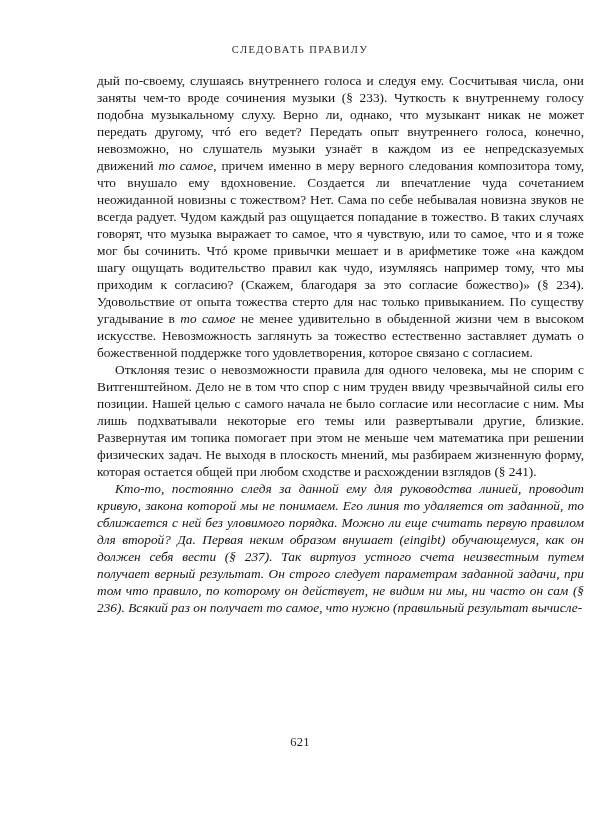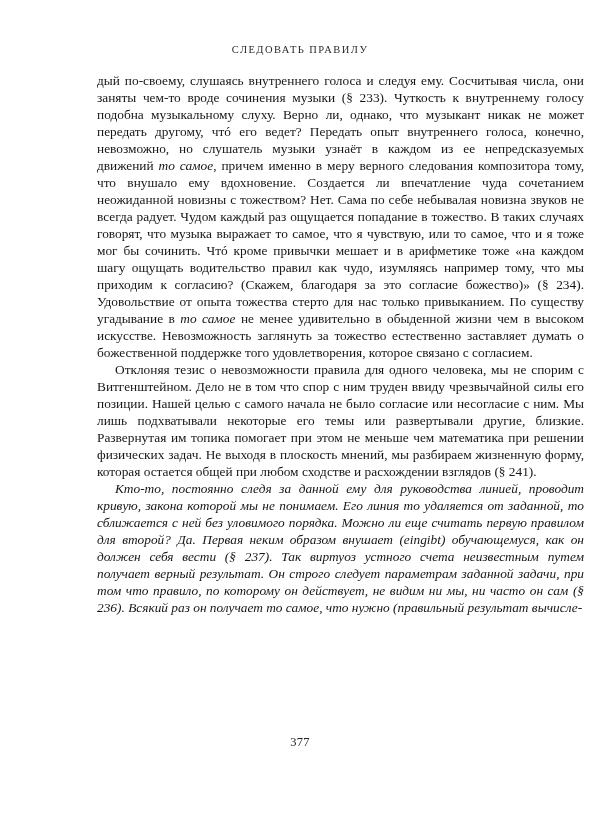--- a/index.html
+++ b/index.html
@@ -95,15 +95,15 @@
 <div class="page">
 
   <div class="running-head">СЛЕДОВАТЬ ПРАВИЛУ</div>
 
   <div class="textblock">
       <p class="first"><span>дый по-своему, слушаясь внутреннего голоса и следуя ему. Сосчитывая числа, они заняты чем-то вроде сочинения музыки (§ 233). Чуткость к внутреннему голосу подобна музыкальному слуху. Верно ли, однако, что музыкант никак не может передать другому, чтó его ведет? Передать опыт внутреннего голоса, конечно, невозможно, но слушатель музыки узнаёт в каждом из ее непредсказуемых движений </span><em>то самое</em><span>, причем именно в меру верного следования композитора тому, что внушало ему вдохновение. Создается ли впечатление чуда сочетанием неожиданной новизны с тожеством? Нет. Сама по себе небывалая новизна звуков не всегда радует. Чудом каждый раз ощущается попадание в тожество. В таких случаях говорят, что музыка выражает то самое, что я чувствую, или то самое, что и я тоже мог бы сочинить. Чтó кроме привычки мешает и в арифметике тоже «на каждом шагу ощущать водительство правил как чудо, изумляясь например тому, что мы приходим к согласию? (Скажем, благодаря за это согласие божество)» (§ 234). Удовольствие от опыта тожества стерто для нас только привыканием. По существу угадывание в </span><em>то самое</em><span> не менее удивительно в обыденной жизни чем в высоком искусстве. Невозможность заглянуть за тожество естественно заставляет думать о божественной поддержке того удовлетворения, которое связано с согласием.</span></p>
       <p><span>Отклоняя тезис о невозможности правила для одного человека, мы не спорим с Витгенштейном. Дело не в том что спор с ним труден ввиду чрезвычайной силы его позиции. Нашей целью с самого начала не было согласие или несогласие с ним. Мы лишь подхватывали некоторые его темы или развертывали другие, близкие. Развернутая им топика помогает при этом не меньше чем математика при решении физических задач. Не выходя в плоскость мнений, мы разбираем жизненную форму, которая остается общей при любом сходстве и расхождении взглядов (§ 241).</span></p>
       <p><span>Кто-то, постоянно следя за данной ему для руководства линией, проводит кривую, закона которой мы не понимаем. Его линия то удаляется от заданной, то сближается с ней без уловимого порядка. Можно ли еще считать первую правилом для второй? Да. Первая неким образом внушает (</span><span class="lat">eingibt</span><span>) обучающемуся, как он должен себя вести (§ 237). Так виртуоз устного счета неизвестным путем получает верный результат. Он строго следует параметрам заданной задачи, при том что правило, по которому он действует, не видим ни мы, ни часто он сам (§ 236). Всякий раз он получает то самое, что нужно (правильный результат вычисле-</span></p>
     </div>
 
-  <div class="folio">377</div>
+  <div class="folio">621</div>
 
 </div>
 
 </body></html>

